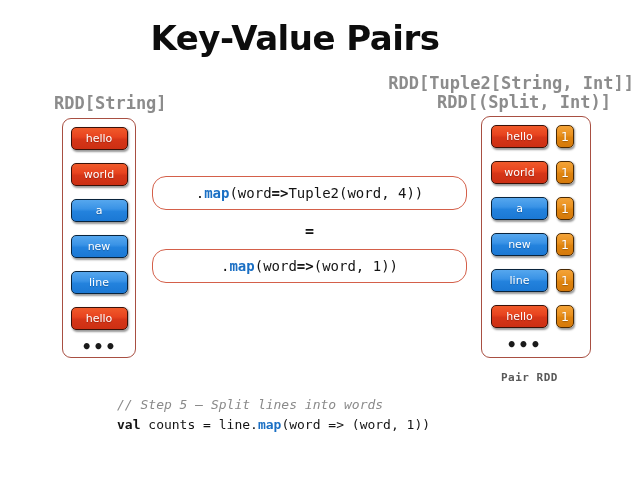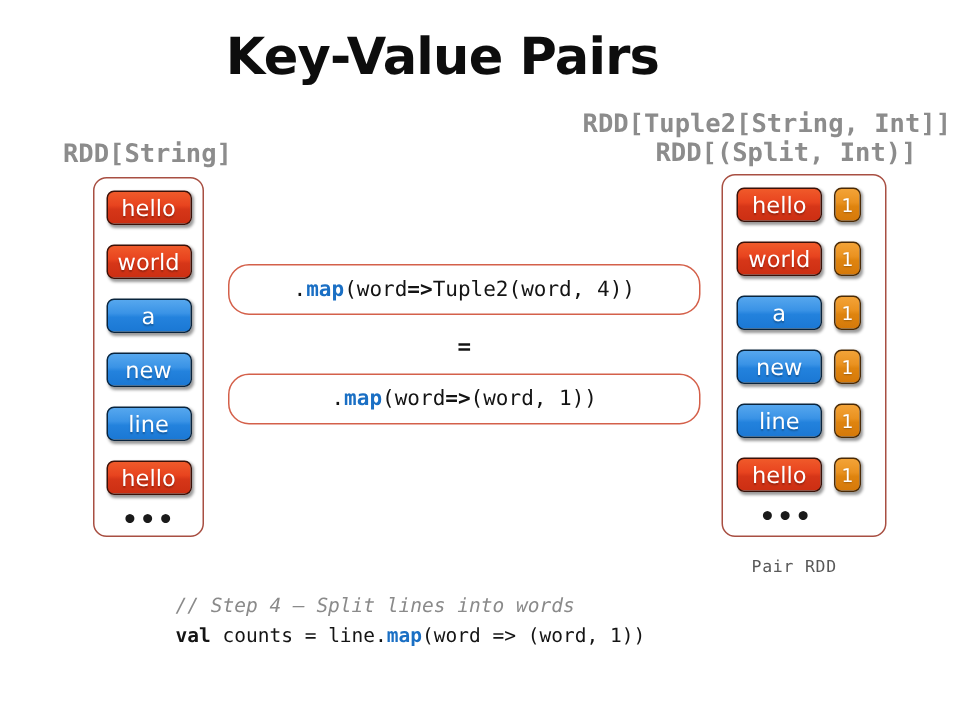--- a/index.html
+++ b/index.html
@@ -31,31 +31,31 @@
 
   
   .type-label {
     position: absolute;
     font-family: "DejaVu Sans Mono", monospace;
     font-size: 17px;
     font-weight: 700;
     color: #8c8c8c;
     white-space: nowrap;
   }
-  #label-left-rdd  { left: 42px;  top: 93px; }
+  #label-left-rdd  { left: 54px;  top: 93px; }
   #label-right-rdd-1 { right: 4px;  top: 73px; }
   #label-right-rdd-2 { right: 27px; top: 92px; }
 
   #label-pair-rdd {
     position: absolute;
     left: 501px;
     top: 371px;
     font-family: "DejaVu Sans Mono", monospace;
     font-size: 11px;
-    font-weight: 400;
+    font-weight: 700;
     color: #595959;
     letter-spacing: 0.5px;
     white-space: nowrap;
   }
 
   
   .rdd-box {
     position: absolute;
     border: 1.4px solid #a84f42;
     border-radius: 9px;
@@ -84,21 +84,21 @@
   
   .chip {
     width: 57px;
     height: 23px;
     border-radius: 5px;
     border: 1.2px solid #2b2b2b;
     display: flex;
     align-items: center;
     justify-content: center;
     font-family: "DejaVu Sans", sans-serif;
-    font-size: 15px;
+    font-size: 11px;
     color: #ffffff;
     box-sizing: border-box;
     box-shadow: 1px 1.5px 2px rgba(0,0,0,0.40);
     text-shadow: 0 1px 1px rgba(0,0,0,0.25);
   }
   .chip.red {
     background: linear-gradient(to bottom, #f05a2a 0%, #e8441f 42%, #d63618 55%, #cc2f13 100%);
     border-color: #3a1108;
   }
   .chip.blue {
@@ -260,15 +260,15 @@
 
 <div id="code-box-2" class="code-box">
   <span>.</span>
     <span class="kw-map">map</span>
     <span>(word </span>
     <span class="kw-arrow">=&gt;</span>
     <span> (word, 1))</span>
 </div>
 
 <div id="bottom-code">
-  <div id="bottom-comment">// Step 4 – Split lines into words</div>
+  <div id="bottom-comment">// Step 5 – Split lines into words</div>
   <div><span class="kw-val">val</span><span> counts = line.</span><span class="kw-map">map</span><span>(word =&gt; (word, 1))</span></div>
 </div>
 
 </body></html>

